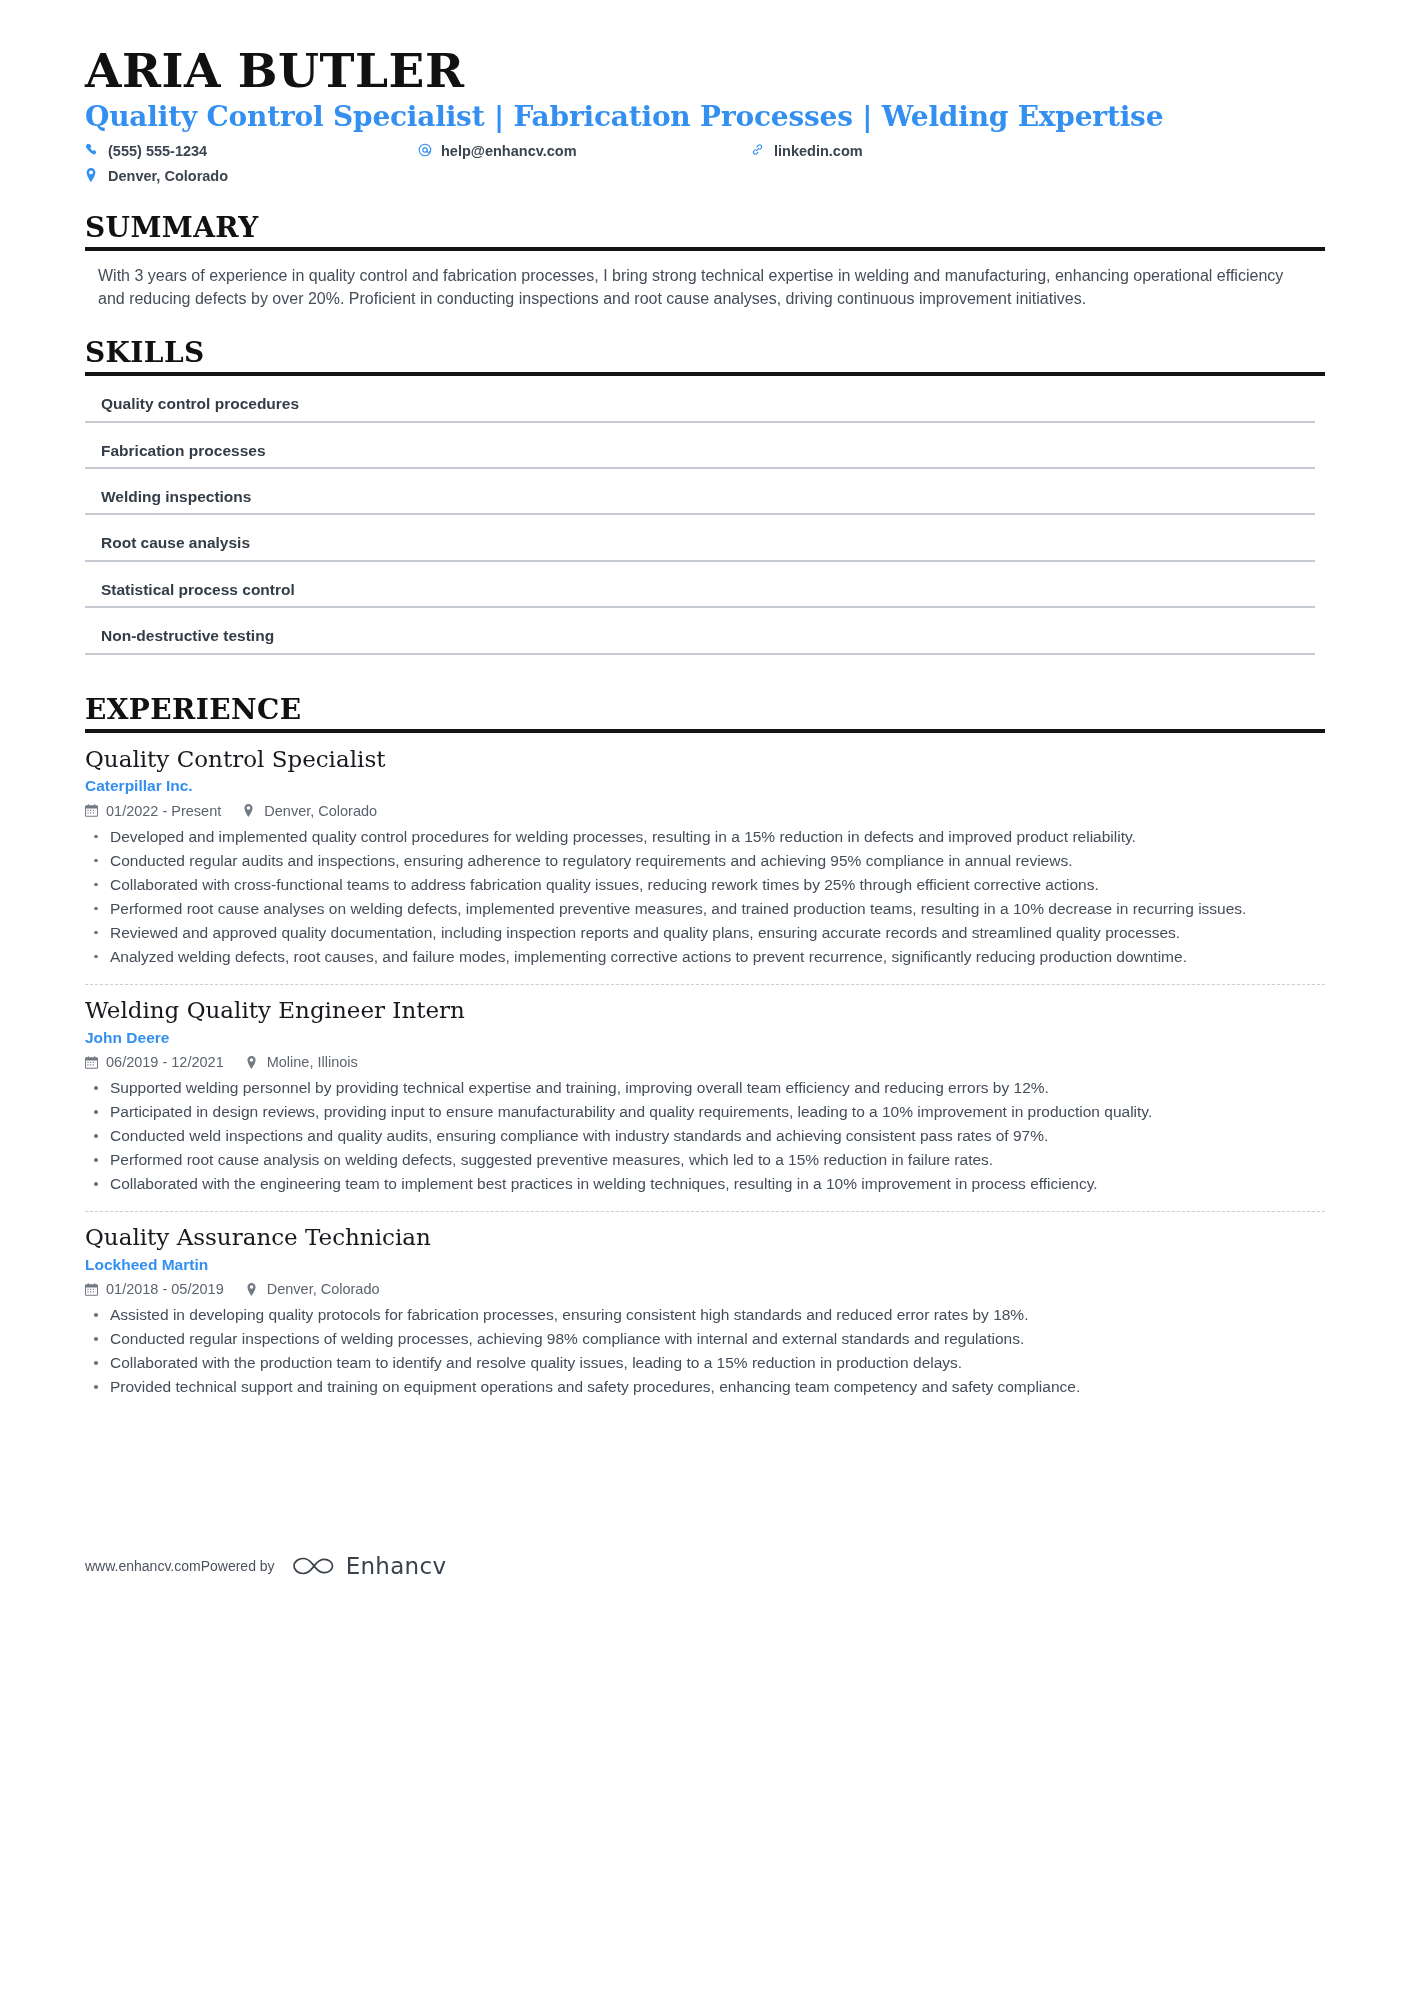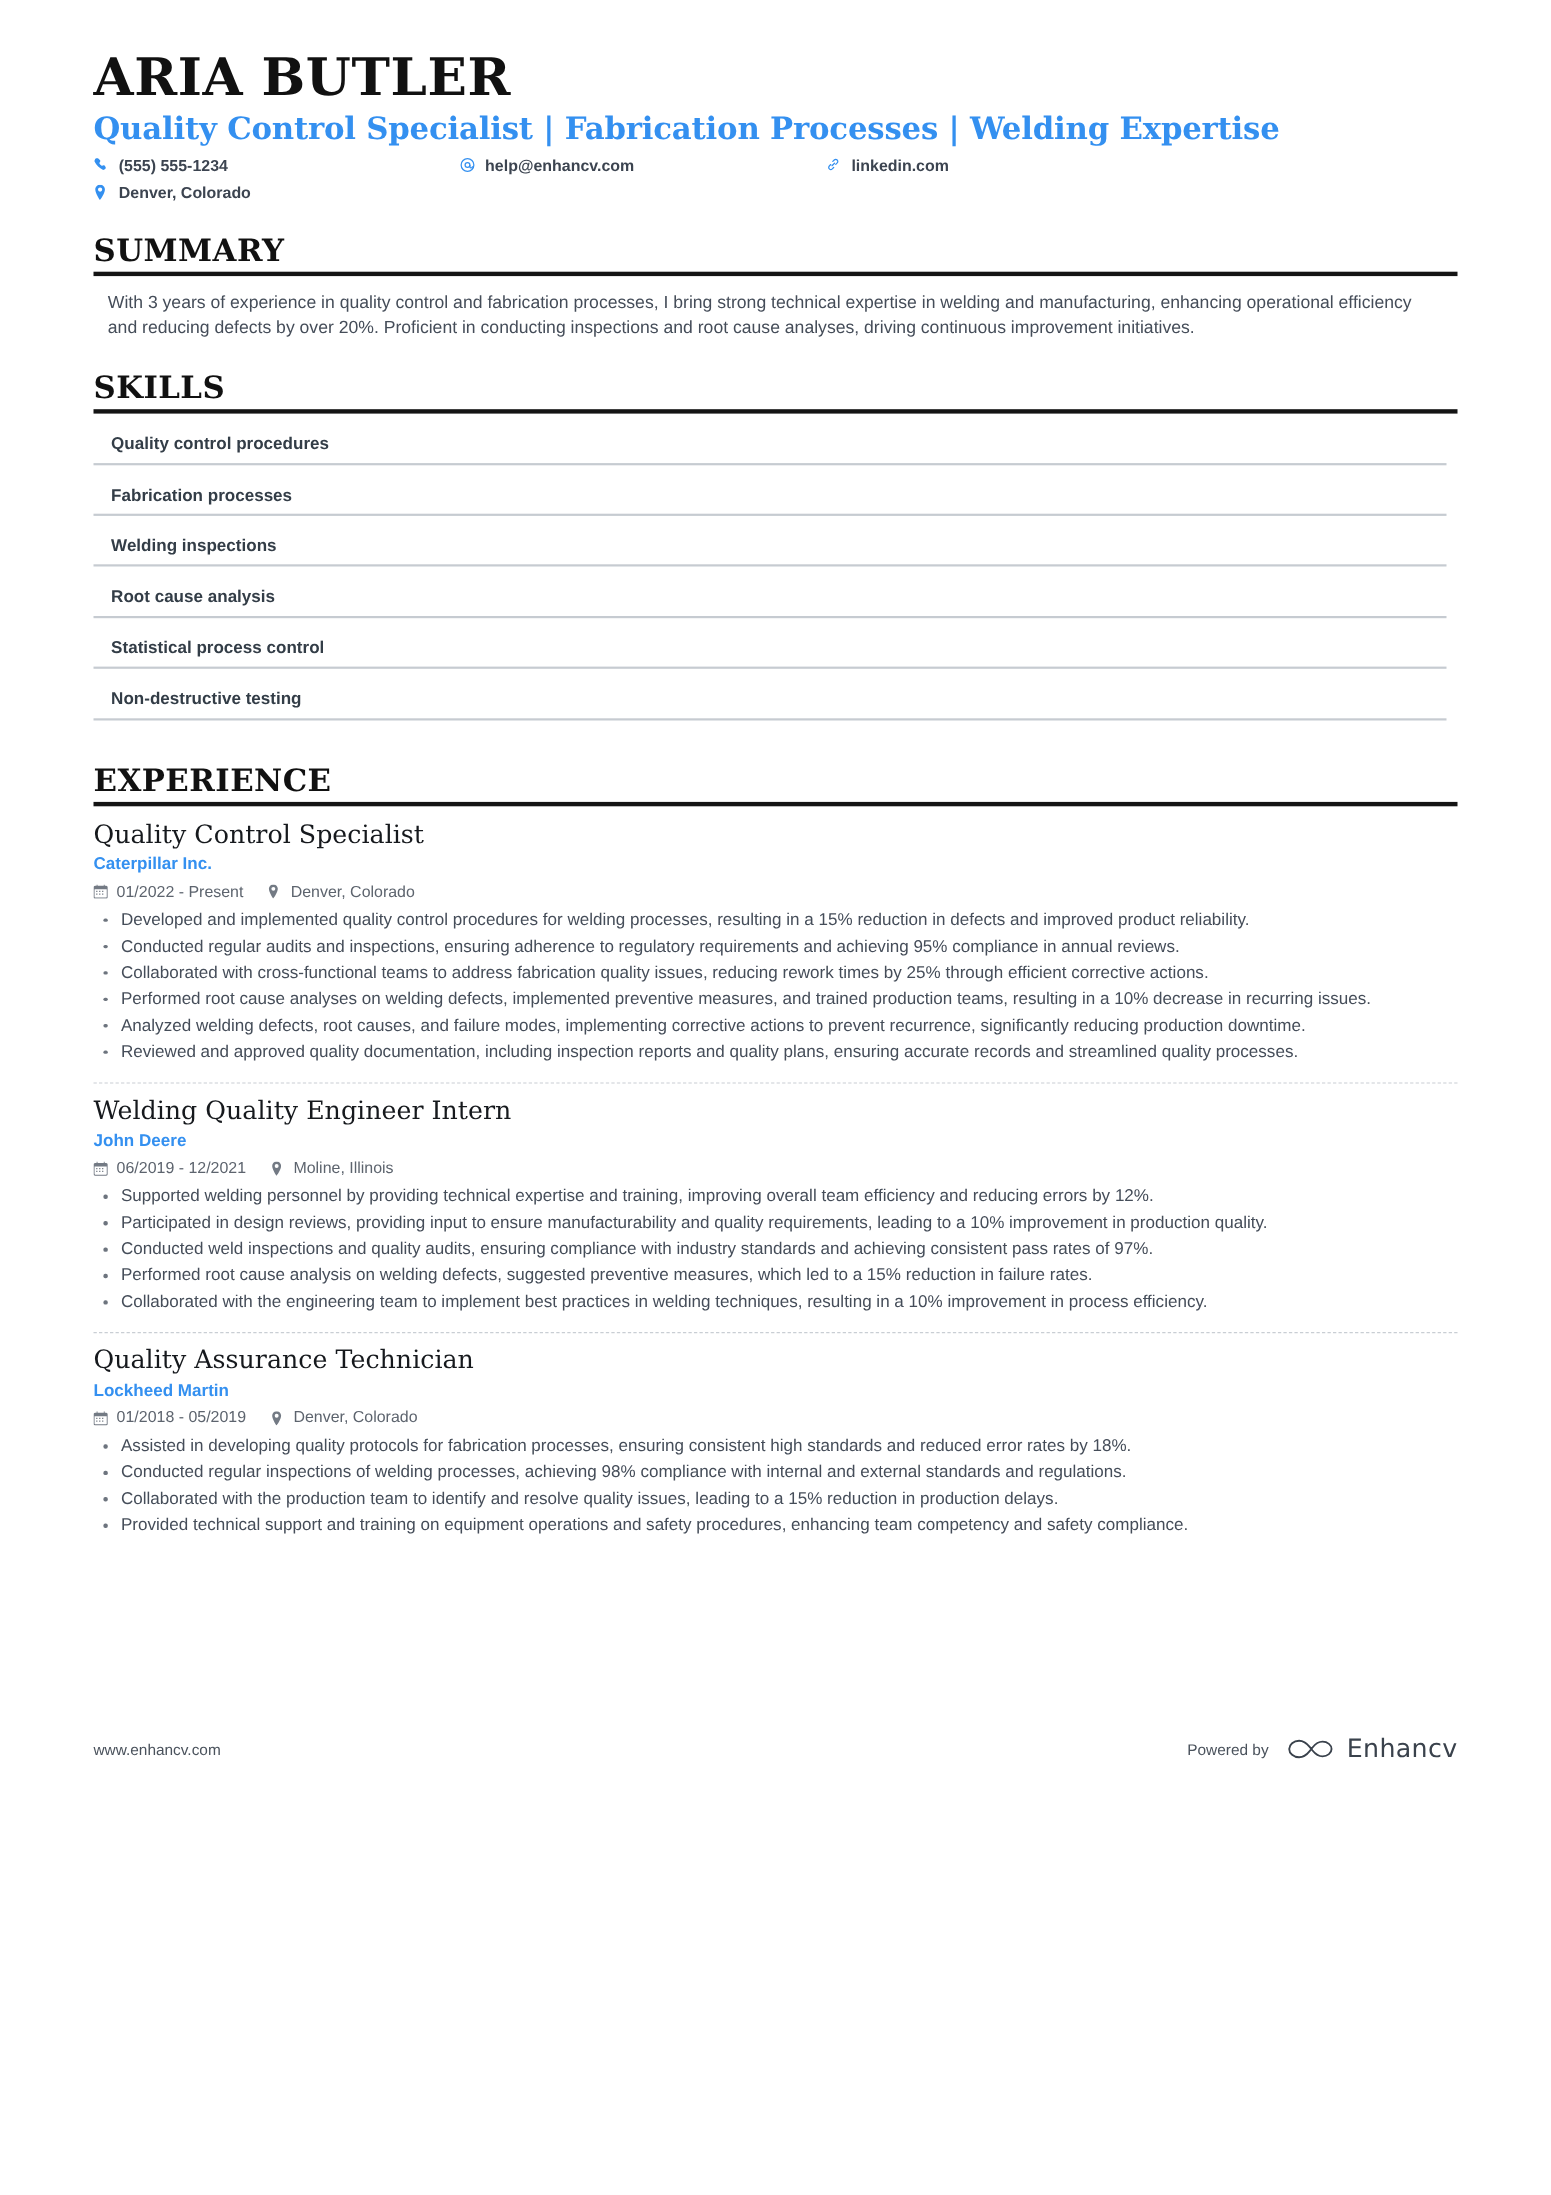--- a/index.html
+++ b/index.html
@@ -184,24 +184,23 @@
     height: 3.5px;
     border-radius: 50%;
     background: #6d747e;
   }
 
   
   .footer {
     position: absolute;
     left: 85px;
     right: 85px;
-    bottom: 52px;
-    display: flex;
-    align-items: center;
-    justify-content: space-between;
+    bottom: 76px;
+    display: flex;
+    align-items: center;
   }
   .footer-url {
     font-size: 14px;
     color: #4a525c;
   }
   .footer-brand {
     display: flex;
     align-items: center;
   }
   .powered-by {
@@ -319,22 +318,22 @@
             </svg>
           </span>
           <span>Denver, Colorado</span>
         </span>
       </div>
       <ul class="bullets">
         <li>Developed and implemented quality control procedures for welding processes, resulting in a 15% reduction in defects and improved product reliability.</li>
         <li>Conducted regular audits and inspections, ensuring adherence to regulatory requirements and achieving 95% compliance in annual reviews.</li>
         <li>Collaborated with cross-functional teams to address fabrication quality issues, reducing rework times by 25% through efficient corrective actions.</li>
         <li>Performed root cause analyses on welding defects, implemented preventive measures, and trained production teams, resulting in a 10% decrease in recurring issues.</li>
+        <li>Reviewed and approved quality documentation, including inspection reports and quality plans, ensuring accurate records and streamlined quality processes.</li>
         <li>Analyzed welding defects, root causes, and failure modes, implementing corrective actions to prevent recurrence, significantly reducing production downtime.</li>
-        <li>Reviewed and approved quality documentation, including inspection reports and quality plans, ensuring accurate records and streamlined quality processes.</li>
       </ul>
     </div>
 
     <div class="job">
       <h3 class="job-title">Welding Quality Engineer Intern</h3>
       <div class="job-company">John Deere</div>
       <div class="job-meta">
         <span class="meta-item">
           <span class="ico">
             <svg width="13" height="13" viewBox="0 0 16 16" fill="currentColor">

